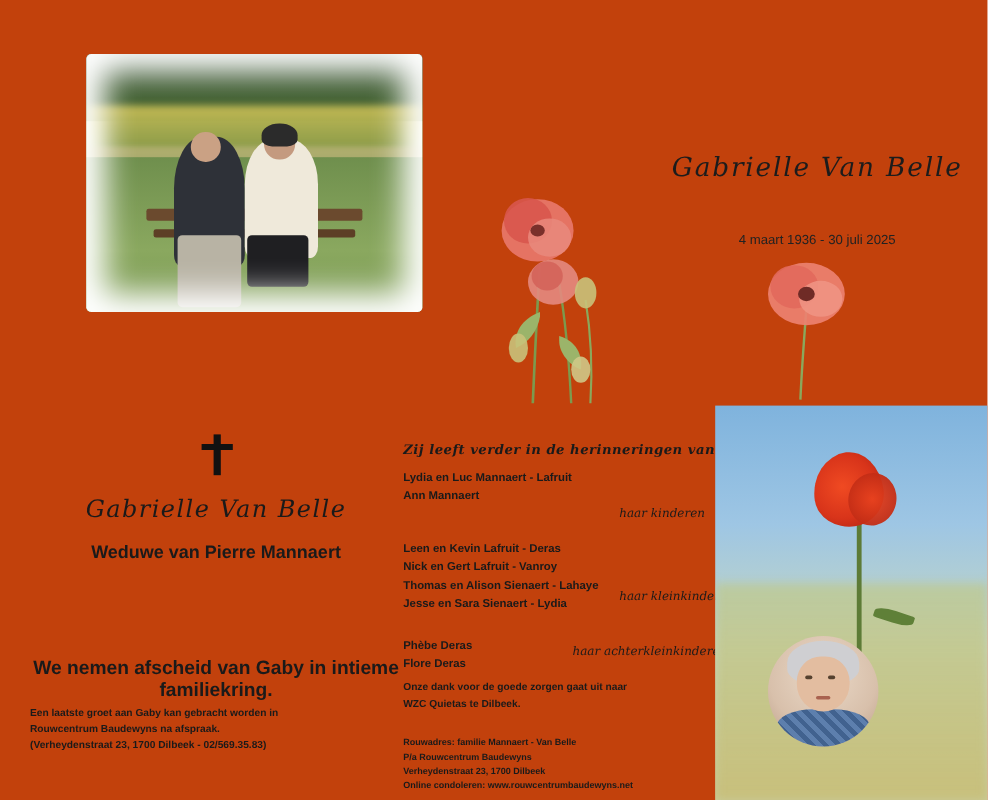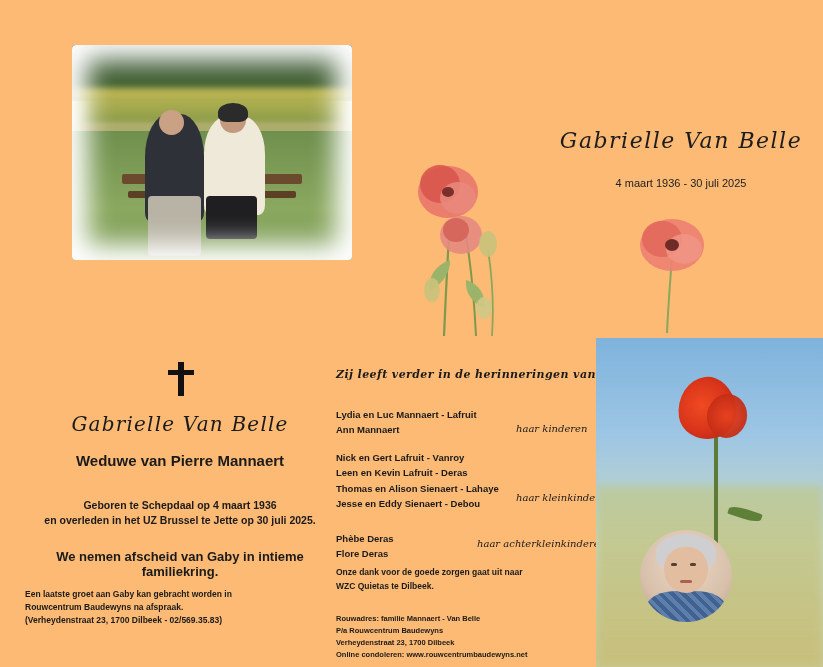--- a/index.html
+++ b/index.html
@@ -12,21 +12,21 @@
     height: 667px;
     position: relative;
     font-family: "Liberation Sans", sans-serif;
     color: #1a1a1a;
     overflow: hidden;
   }
 
   .page {
     position: absolute;
     inset: 0;
-    background: #fdba74;
+    background: #c2410c;
   }
 
   
   .couple-photo {
     position: absolute;
     left: 72px;
     top: 45px;
     width: 280px;
     height: 215px;
     border-radius: 4px;
@@ -101,21 +101,21 @@
     width: 250px;
     text-align: center;
     font-family: "DejaVu Serif", serif;
     font-style: italic;
     font-size: 22px;
     letter-spacing: 1.5px;
     color: #1c1c1c;
   }
   .dates-top {
     position: absolute;
-    left: 556px; top: 177px;
+    left: 556px; top: 194px;
     width: 250px;
     text-align: center;
     font-size: 11px;
     color: #222;
   }
 
   
   .poppy-cluster { position: absolute; left: 404px; top: 140px; width: 130px; height: 200px; }
   .poppy-single  { position: absolute; left: 620px; top: 205px; width: 110px; height: 130px; }
 
@@ -156,21 +156,21 @@
     text-align: center;
     font-size: 10.5px;
     font-weight: bold;
     line-height: 1.45;
   }
   .farewell {
     position: absolute;
     left: 25px; top: 549px;
     width: 310px;
     text-align: center;
-    font-size: 13px;
+    font-size: 16px;
     font-weight: bold;
   }
   .greet-block {
     position: absolute;
     left: 25px; top: 588px;
     width: 310px;
     text-align: left;
     font-size: 8.5px;
     font-weight: bold;
     line-height: 1.5;
@@ -180,21 +180,21 @@
   .mem-title {
     position: absolute;
     left: 336px; top: 368px;
     font-family: "DejaVu Serif", serif;
     font-style: italic;
     font-size: 11px;
     font-weight: bold;
     letter-spacing: .4px;
   }
   .grp { position: absolute; font-size: 9.5px; font-weight: bold; line-height: 1.62; }
-  .grp-children      { left: 336px; top: 391px; margin-top: 16px; }
+  .grp-children      { left: 336px; top: 391px; }
   .grp-grandchildren { left: 336px; top: 450px; }
   .grp-great         { left: 336px; top: 531px; }
 
   .label {
     position: absolute;
     font-family: "DejaVu Serif", serif;
     font-style: italic;
     font-size: 10px;
     color: #1a1a1a;
   }
@@ -328,44 +328,40 @@
     <ellipse cx="64" cy="44" rx="18" ry="15" fill="#f09585" opacity="0.85"></ellipse>
     <ellipse cx="52" cy="40" rx="7" ry="6" fill="#6f2b26"></ellipse>
   </svg>
 
   <div class="name-top">Gabrielle Van Belle</div>
   <div class="dates-top">4 maart 1936 - 30 juli 2025</div>
 
   <div class="cross"></div>
   <div class="name-left">Gabrielle Van Belle</div>
   <div class="widow">Weduwe van Pierre Mannaert</div>
-  <div class="born-block">
-    <div>Geboren te Schepdaal op 4 maart 1936</div>
-    <div>en overleden in het UZ Brussel te Jette op 30 juli 2025.</div>
-  </div>
   <div class="farewell">We nemen afscheid van Gaby in intieme familiekring.</div>
   <div class="greet-block">
     <div>Een laatste groet aan Gaby kan gebracht worden in</div>
     <div>Rouwcentrum Baudewyns na afspraak.</div>
     <div>(Verheydenstraat 23, 1700 Dilbeek - 02/569.35.83)</div>
   </div>
 
   <div class="mem-title">Zij leeft verder in de herinneringen van:</div>
 
   <div class="grp grp-children">
     <div>Lydia en Luc Mannaert - Lafruit</div>
     <div>Ann Mannaert</div>
   </div>
   <div class="label lbl-children">haar kinderen</div>
 
   <div class="grp grp-grandchildren">
+    <div>Leen en Kevin Lafruit - Deras</div>
     <div>Nick en Gert Lafruit - Vanroy</div>
-    <div>Leen en Kevin Lafruit - Deras</div>
     <div>Thomas en Alison Sienaert - Lahaye</div>
-    <div>Jesse en Eddy Sienaert - Debou</div>
+    <div>Jesse en Sara Sienaert - Lydia</div>
   </div>
   <div class="label lbl-grandchildren">haar kleinkinderen</div>
 
   <div class="grp grp-great">
     <div>Phèbe Deras</div>
     <div>Flore Deras</div>
   </div>
   <div class="label lbl-great">haar achterkleinkinderen</div>
 
   <div class="thanks">

